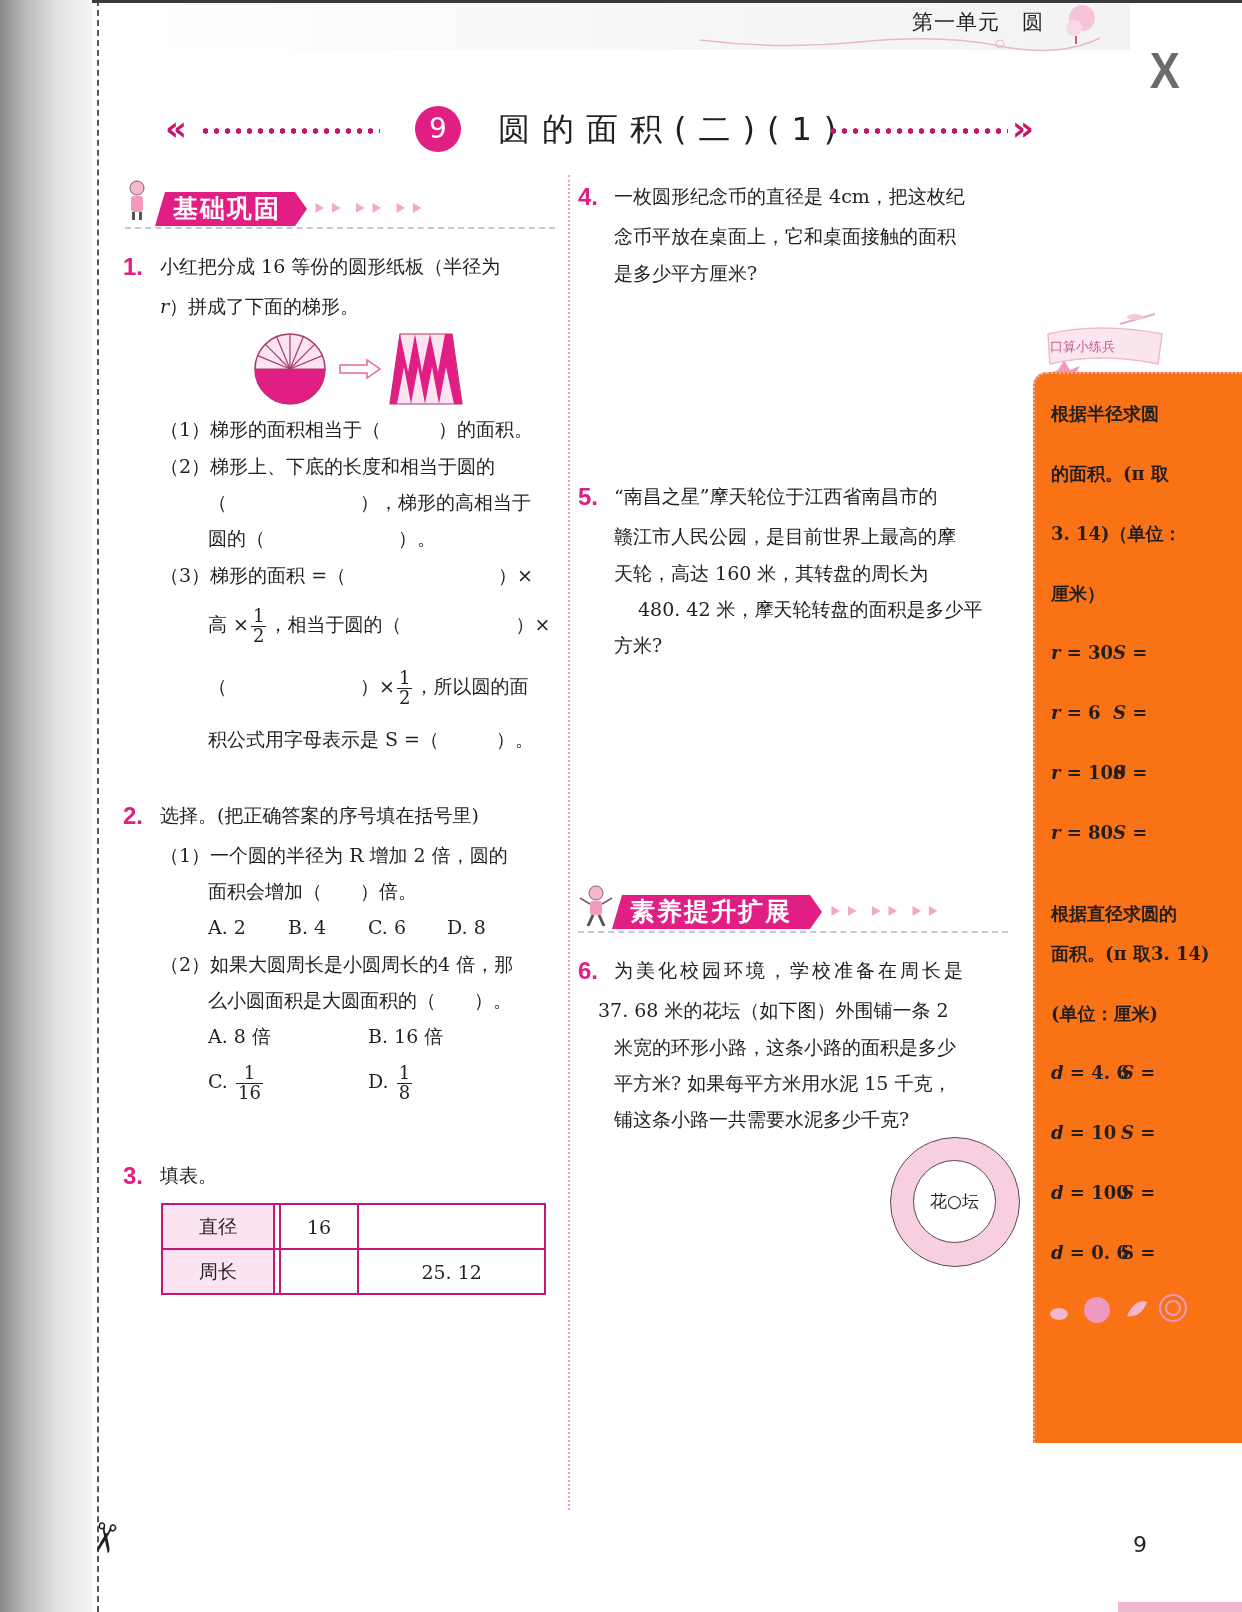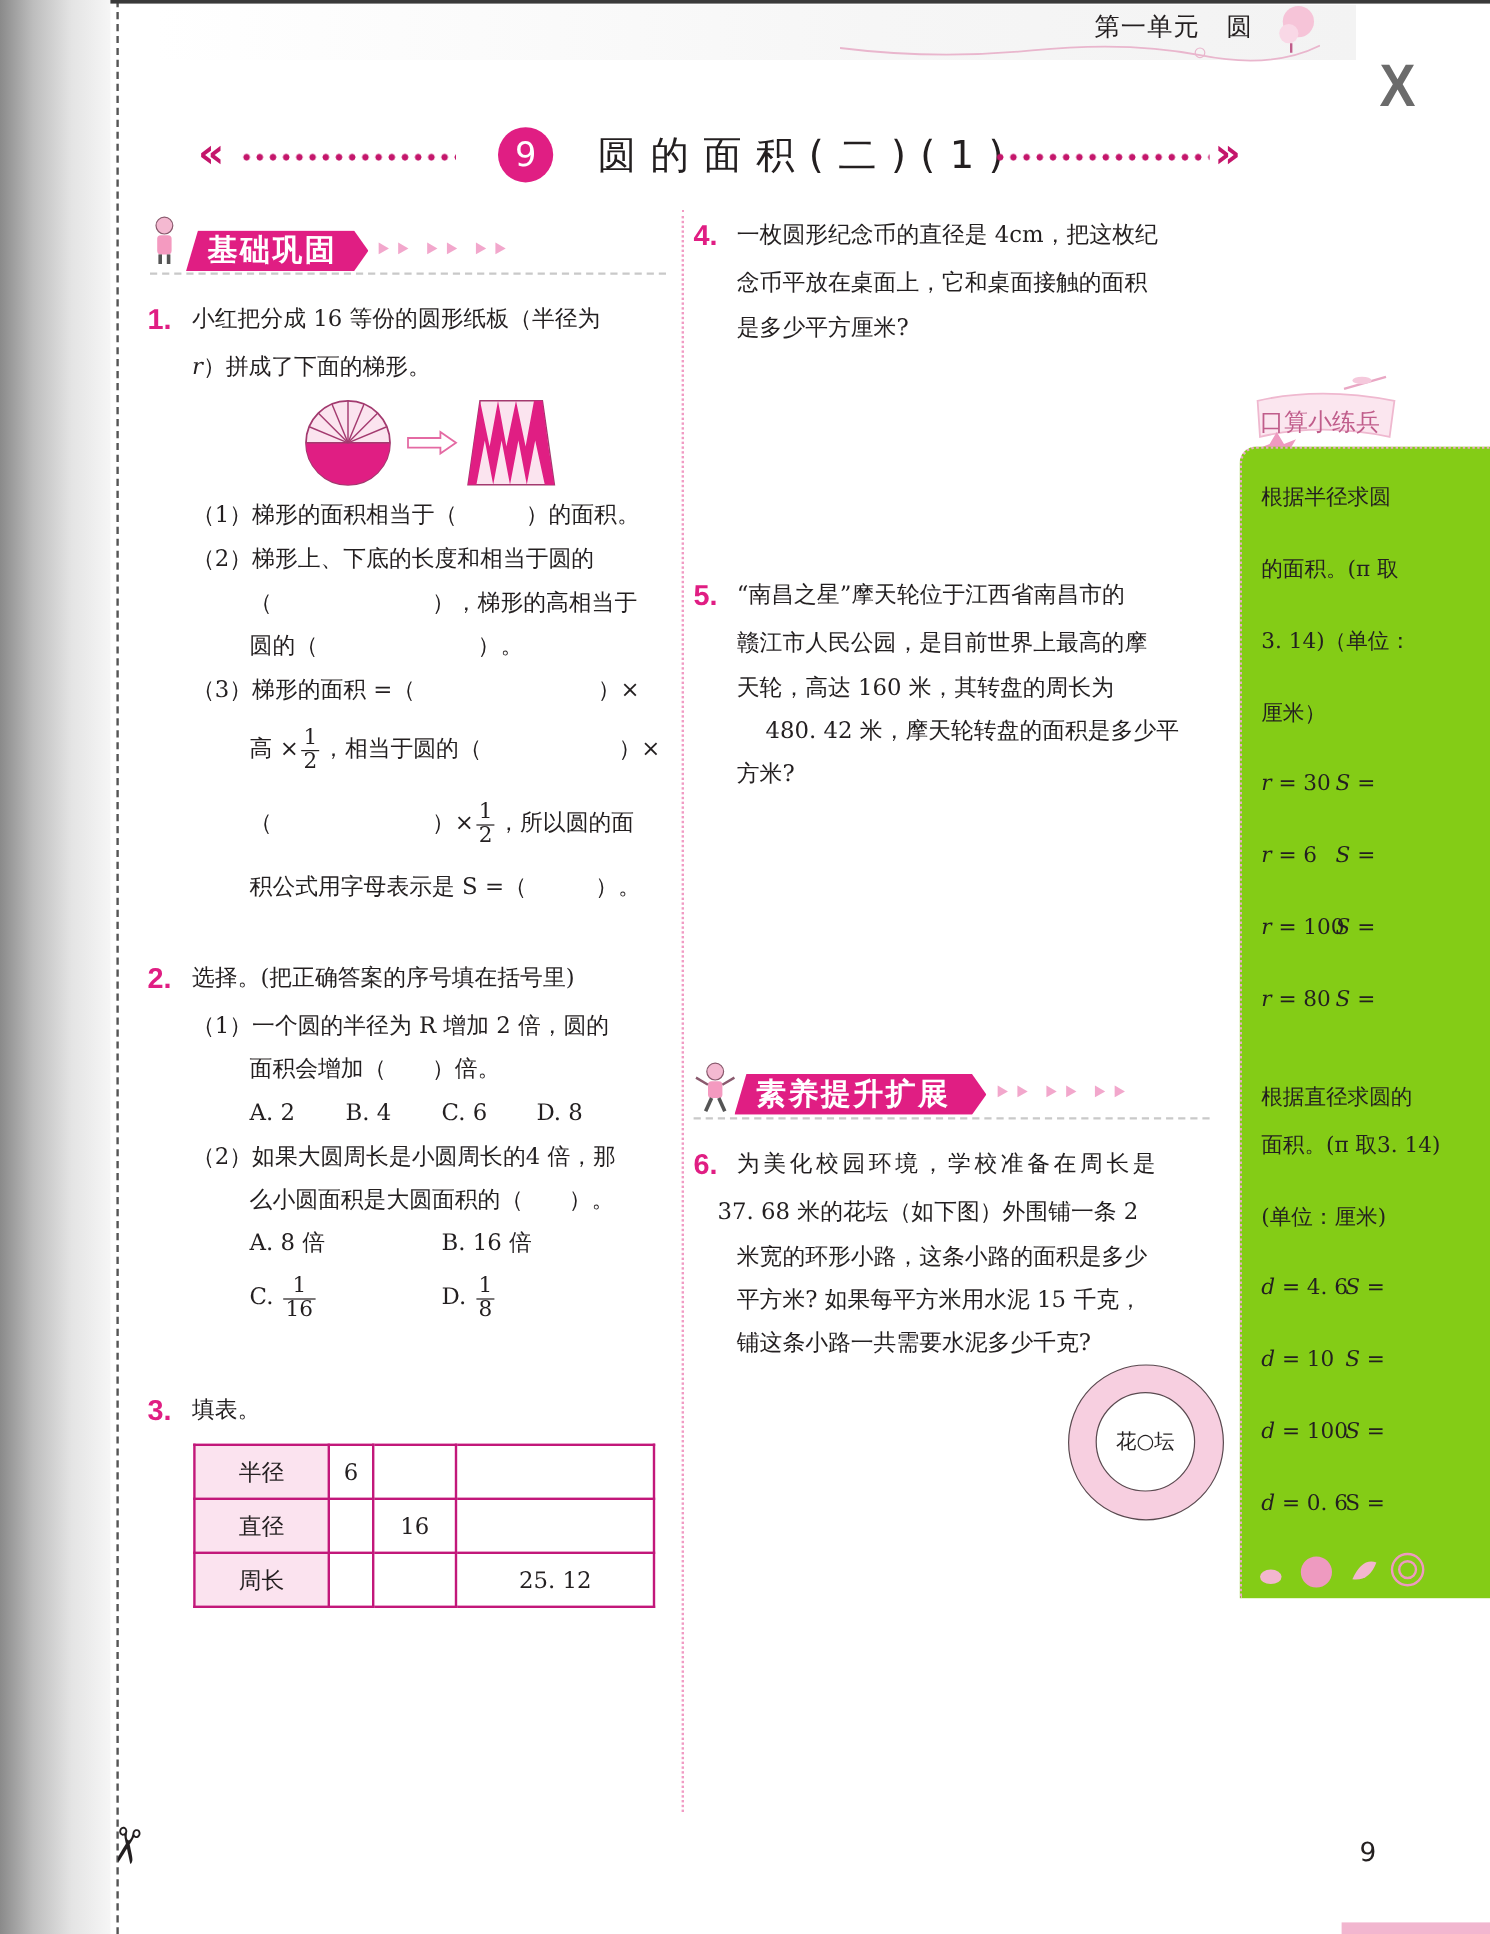--- a/index.html
+++ b/index.html
@@ -43,23 +43,23 @@
   .frac .num { border-bottom: 1.5px solid #231f20; padding-bottom: 1px; }
 
   .colsep { left: 568px; top: 175px; height: 1335px; border-left: 2px dotted #f19bc4; }
 
   
   table.fill { border-collapse: collapse; left: 161px; top: 1203px; width: 385px; border: 2.5px solid #c2187a; }
   table.fill td { border: 2px solid #c2187a; height: 45px; text-align: center; font-size: 19px; }
   table.fill td.head { background: #fbe3ef; width: 112px; }
 
   
-  .side { left: 1033px; top: 372px; width: 209px; height: 960px; background: #84cc16;
-    border-left: 2px dotted #e7a9c4; border-top: 2px dotted #e7a9c4; border-radius: 14px 0 0 0; }
-  .side-title { left: 1050px; top: 338px; font-family: "DejaVu Sans", sans-serif; font-size: 20px; color: #c05d8b; }
+  .side { left: 1033px; top: 372px; width: 209px; height: 1071px; background: #f97316;
+    border-left: 2px dotted #e7a9c4; border-top: 2px dotted #e7a9c4; border-radius: 14px 0 0 0; font-weight: bold; }
+  .side-title { left: 1050px; top: 338px; font-family: "DejaVu Sans", sans-serif; font-size: 13px; color: #c05d8b; }
   .side .s { position: absolute; left: 16px; font-size: 18px; white-space: nowrap; }
 
   .page-num { left: 1133px; top: 1532px; font-family: "DejaVu Sans", sans-serif; font-size: 22px; }
   .page-tab { left: 1118px; top: 1602px; width: 124px; height: 10px; background: #f2b6cf; }
 </style>
 </head>
 <body>
 
 <div class="abs spine"></div>
 <div class="abs cutline"></div>
@@ -148,26 +148,20 @@
 <div class="abs t" style="left:208px;top:981px;">么小圆面积是大圆面积的（　　）。</div>
 <div class="abs t" style="left:208px;top:1017px;">A. 8 倍</div>
 <div class="abs t" style="left:368px;top:1017px;">B. 16 倍</div>
 <div class="abs t" style="left:208px;top:1062px;"><span>C.</span> <span class="frac"><span class="num">1</span><span>16</span></span></div>
 <div class="abs t" style="left:368px;top:1062px;"><span>D.</span> <span class="frac"><span class="num">1</span><span>8</span></span></div>
 
 <div class="abs qnum" style="left:123px;top:1162px;">3.</div>
 <div class="abs t" style="left:160px;top:1156px;">填表。</div>
 <table class="abs fill">
   <tbody>
-      <tr>
-    <td class="head">半径</td>
-    <td>6</td>
-    <td></td>
-    <td></td>
-  </tr>
   <tr>
     <td class="head">直径</td>
     <td></td>
     <td>16</td>
     <td></td>
   </tr>
   <tr>
     <td class="head">周长</td>
     <td></td>
     <td></td>

